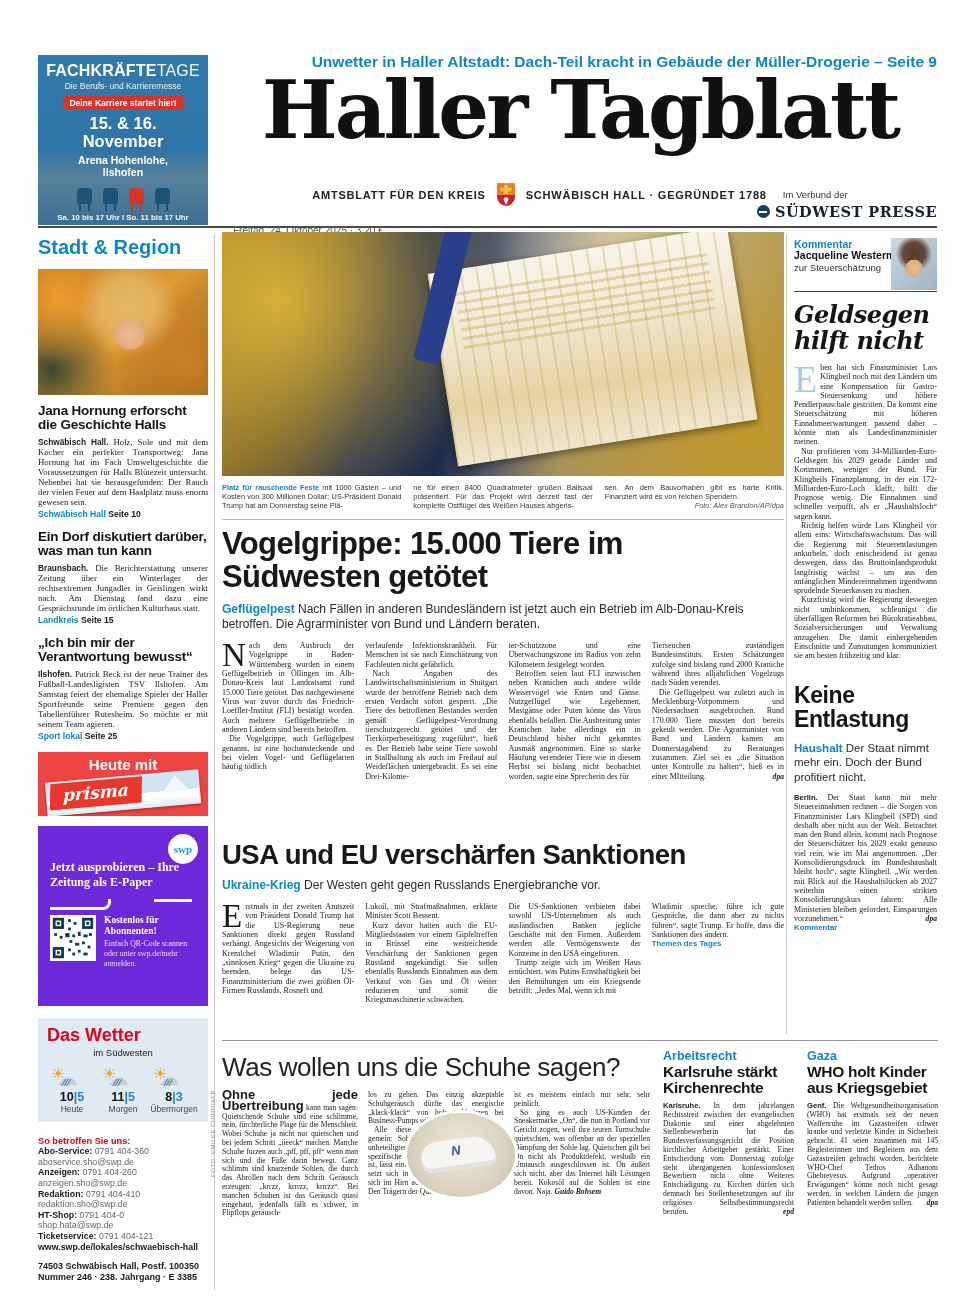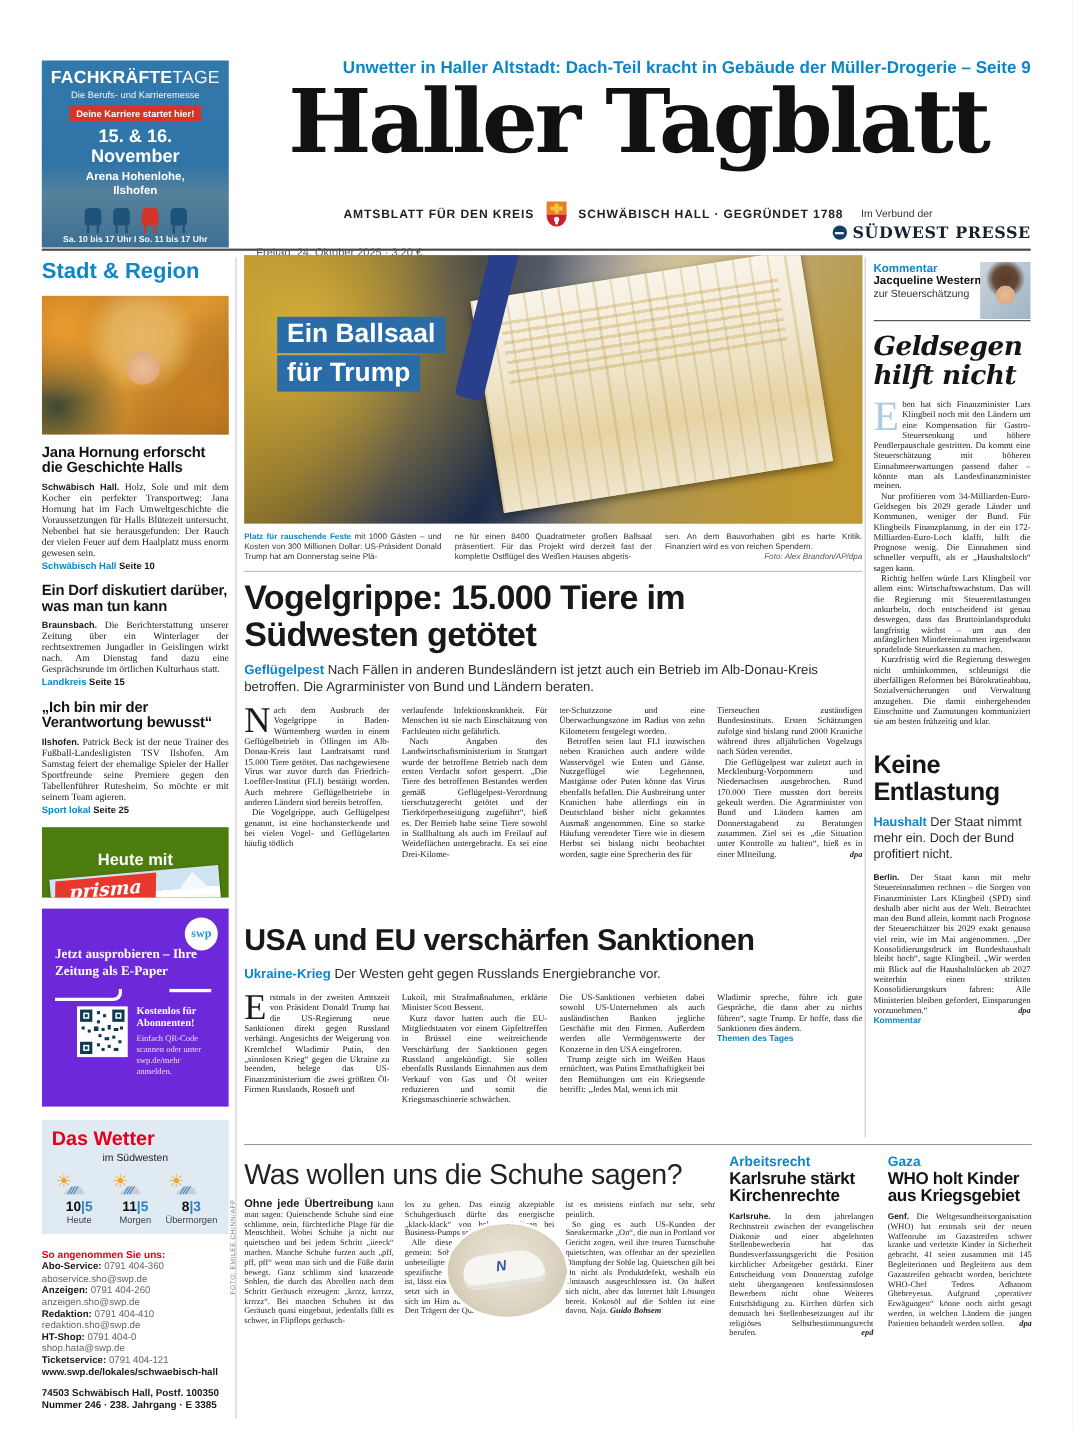--- a/index.html
+++ b/index.html
@@ -48,32 +48,32 @@
       radial-gradient(circle at 88% 75%, #c77f22 0%, rgba(199,127,34,0) 45%),
       radial-gradient(circle at 8% 80%, #3c4a33 0%, rgba(60,74,51,0) 35%),
       linear-gradient(135deg,#b86f1e 0%, #e09a33 50%, #8f5a17 100%);
       margin-bottom:9px; }
   .lart { margin-bottom:11px; }
   .lart h3 { font-family:"Liberation Sans",sans-serif; font-size:13.5px; line-height:1.07; letter-spacing:-.2px; margin-bottom:4px; color:#141414; }
   .lart p { font-size:8.8px; line-height:10px; text-align:justify; hyphens:auto; }
   .lart p b { font-family:"Liberation Sans",sans-serif; font-size:8.3px; }
   .lref { font-family:"Liberation Sans",sans-serif; font-size:8.6px; font-weight:bold; margin-top:2px; }
   .lref .sec { color:#0d86c8; }
-  .prisma { background:#4d7c0f; height:64px; margin:2px 0 10px; padding-top:21px; overflow:hidden; }
+  .prisma { background:#ef4444; height:64px; margin:2px 0 10px; padding-top:4px; overflow:hidden; }
   .prisma-t { color:#fff; font-family:"Liberation Sans",sans-serif; font-weight:bold; font-size:15px; text-align:center; }
   .pr-strip { height:34px; margin:3px 8px 0; background:linear-gradient(180deg,#cfe3f2 0 55%, #fff 55% 72%, #dfe9f1 100%); transform:rotate(-5deg); position:relative; box-shadow:0 1px 3px rgba(0,0,0,.4); }
   .pr-strip::after { content:''; position:absolute; right:10px; top:4px; border-left:14px solid transparent; border-right:14px solid transparent; border-bottom:16px solid #f4f8fb; }
   .pr-label { position:absolute; left:4px; top:2px; width:92px; bottom:6px; background:#e8372c; transform:skewX(-6deg); color:#fff; font-family:"DejaVu Serif",serif; font-style:italic; font-weight:bold; font-size:17px; text-align:center; line-height:24px; }
   .epaper { background:#6d28d9; color:#fff; font-family:Liberation Serif, serif; height:180px; margin-bottom:12px; position:relative; padding:10px 12px; }
   .swp-bubble { position:absolute; right:10px; top:8px; width:30px; height:30px; border-radius:50%; background:#fff; color:#1b9ed8; font-weight:bold; font-size:11px; text-align:center; line-height:30px; }
   .ep-head { font-weight:bold; font-size:12px; line-height:1.25; margin-top:24px; }
   .ep-bracket { margin:7px 0 6px; height:12px; position:relative; }
   .ep-bracket::before { content:''; position:absolute; left:0; top:2px; width:58px; height:8px; border-bottom:3.5px solid #fff; border-right:3.5px solid #fff; border-bottom-right-radius:8px; }
   .ep-bracket::after { content:''; position:absolute; right:4px; top:2px; width:38px; height:0; border-top:3.5px solid #fff; }
-  .ep-row { display:flex; gap:8px;margin-left:20px; }
+  .ep-row { display:flex; gap:8px; }
   .qr { width:46px; height:46px; background:#fff; flex:0 0 auto; }
   .ep-bold { font-weight:bold; font-size:9.5px; line-height:1.2; color:#fff; }
   .ep-small { font-size:7.8px; line-height:1.25; opacity:.85; margin-top:2px; }
   .weather { background:#dfeaf2; padding:7px 9px 8px; margin-bottom:14px; }
   .weather h4 { font-family:"Liberation Sans",sans-serif; color:#e2001a; font-size:18px; margin-bottom:1px; }
   .wregion { font-family:"Liberation Sans",sans-serif; font-size:9.5px; color:#222; margin-bottom:6px;text-align:center; }
   .wrow { display:flex; justify-content:space-between; }
   .wcell { text-align:center; width:50px; }
   .wicon { position:relative; height:26px; font-family:"DejaVu Sans",sans-serif; }
   .wsun { position:absolute; left:4px; top:0; color:#f0a422; font-size:16px; }
@@ -149,21 +149,21 @@
   .keine-body { font-size:8px; line-height:9.3px; text-align:justify; hyphens:auto; }
   .locb { font-family:"Liberation Sans",sans-serif; font-weight:bold; font-size:7.6px; }
 
   
   #bottomband { position:absolute; left:222px; top:1040px; width:716px; height:250px; border-top:1px solid #999; padding-top:9px; display:flex; gap:13px; }
   #shoes { width:428px; position:relative; }
   .h-shoes { font-family:"Liberation Sans",sans-serif; font-weight:400; font-size:26px; letter-spacing:-.4px; color:#222; margin:2px 0 8px; }
   .shoes-cols { display:flex; gap:10px; position:relative; }
   .shoes-cols .col { flex:1; font-size:7.6px; line-height:8.8px; text-align:justify; hyphens:auto; }
   .shoes-cols .col p + p { text-indent:6px; }
-  .shoes-lead-b { font-family:"Liberation Sans",sans-serif; font-weight:bold; font-size:10px; }
+  .shoes-lead-b { font-family:"Liberation Sans",sans-serif; font-weight:bold; font-size:13px; }
   .shoe-img { position:absolute; left:185px; top:22px; width:108px; height:84px; border-radius:50%;
       background:radial-gradient(circle at 50% 42%, #eee8da 0%, #ddd5c2 55%, #c9c0aa 100%); box-shadow:0 0 0 3px #fff; }
   .shoe-img::before { content:''; position:absolute; left:14px; top:26px; width:74px; height:30px; background:#f6f5f2; border-radius:16px 22px 6px 10px; transform:rotate(-8deg); box-shadow:inset 0 -4px 0 #e4e2dc; }
   .shoe-n { position:absolute; left:44px; top:30px; color:#3353a4; font-family:"Liberation Sans",sans-serif; font-weight:bold; font-style:italic; font-size:13px; transform:rotate(-8deg); }
   .vcredit { position:absolute; left:-12px; top:40px; font-family:"Liberation Sans",sans-serif; font-size:6px; color:#888; letter-spacing:.5px; writing-mode:vertical-rl; transform:rotate(180deg); }
   .brief { width:131px; }
   .brief .kicker { font-family:"Liberation Sans",sans-serif; color:#0d86c8; font-weight:bold; font-size:12.5px; line-height:13px; }
   .brief h3 { font-family:"Liberation Sans",sans-serif; font-size:15.5px; line-height:15.5px; letter-spacing:-.3px; color:#141414; margin:1px 0 7px; }
   .brief p { font-size:7.6px; line-height:8.8px; text-align:justify; hyphens:auto; }
   .author-i { font-style:italic; font-weight:bold; }
@@ -314,21 +314,21 @@
               <span class="wcloud">☁</span>
               <span class="wrain">⁄⁄⁄</span>
             </div>
           <div class="wtemp"><span>8</span><span class="lo">|<span>3</span></span></div>
           <div class="wlabel">Übermorgen</div>
         </div>
       </div>
     </div>
 
     <div class="contact">
-      <div class="red">So angenommen Sie uns:</div>
+      <div class="red">So betroffen Sie uns:</div>
       <div><b>Abo-Service:</b> <span>0791 404-360</span></div>
       <div>aboservice.sho@swp.de</div>
       <div><b>Anzeigen:</b> <span>0791 404-260</span></div>
       <div>anzeigen.sho@swp.de</div>
       <div><b>Redaktion:</b> <span>0791 404-410</span></div>
       <div>redaktion.sho@swp.de</div>
       <div><b>HT-Shop:</b> <span>0791 404-0</span></div>
       <div>shop.hata@swp.de</div>
       <div><b>Ticketservice:</b> <span>0791 404-121</span></div>
       <div class="web">www.swp.de/lokales/schwaebisch-hall</div>
@@ -348,24 +348,20 @@
         <div class="bc-num">50143</div>
         <div class="bc-bars2"></div>
       </div>
     </div>
   </aside>
 
   <main id="center">
     <figure class="mainphoto">
       <div class="render-paper"></div>
       <div class="tie"></div>
-      <div class="photo-title">
-        <span>Ein Ballsaal</span><br>
-        <span>für Trump</span>
-      </div>
     </figure>
     <div class="caption">
       <div><span class="capb">Platz für rauschende Feste</span><span> mit 1000 Gästen – und Kosten von 300 Millionen Dollar: US-Präsident Donald Trump hat am Donnerstag seine Plä-</span></div>
       <div>ne für einen 8400 Quadratmeter großen Ballsaal präsentiert. Für das Projekt wird derzeit fast der komplette Ostflügel des Weißen Hauses abgeris-</div>
       <div><span>sen. An dem Bauvorhaben gibt es harte Kritik. Finanziert wird es von reichen Spendern.</span> <span class="credit">Foto: Alex Brandon/AP/dpa</span></div>
     </div>
 
     <hr class="center-rule">
 
     <article>

